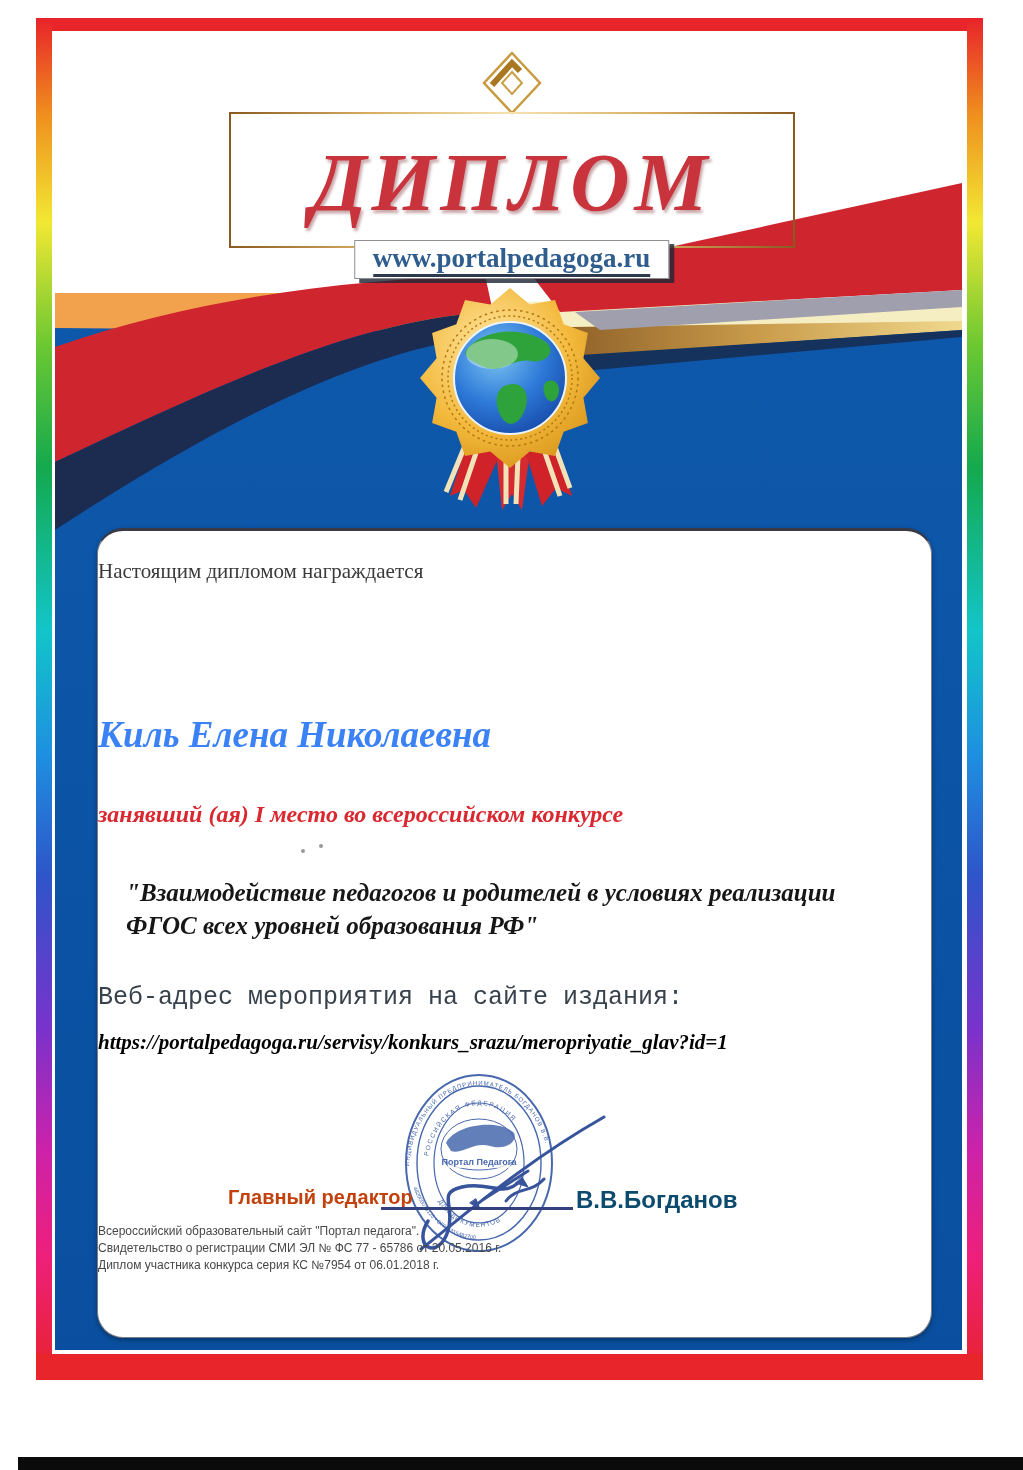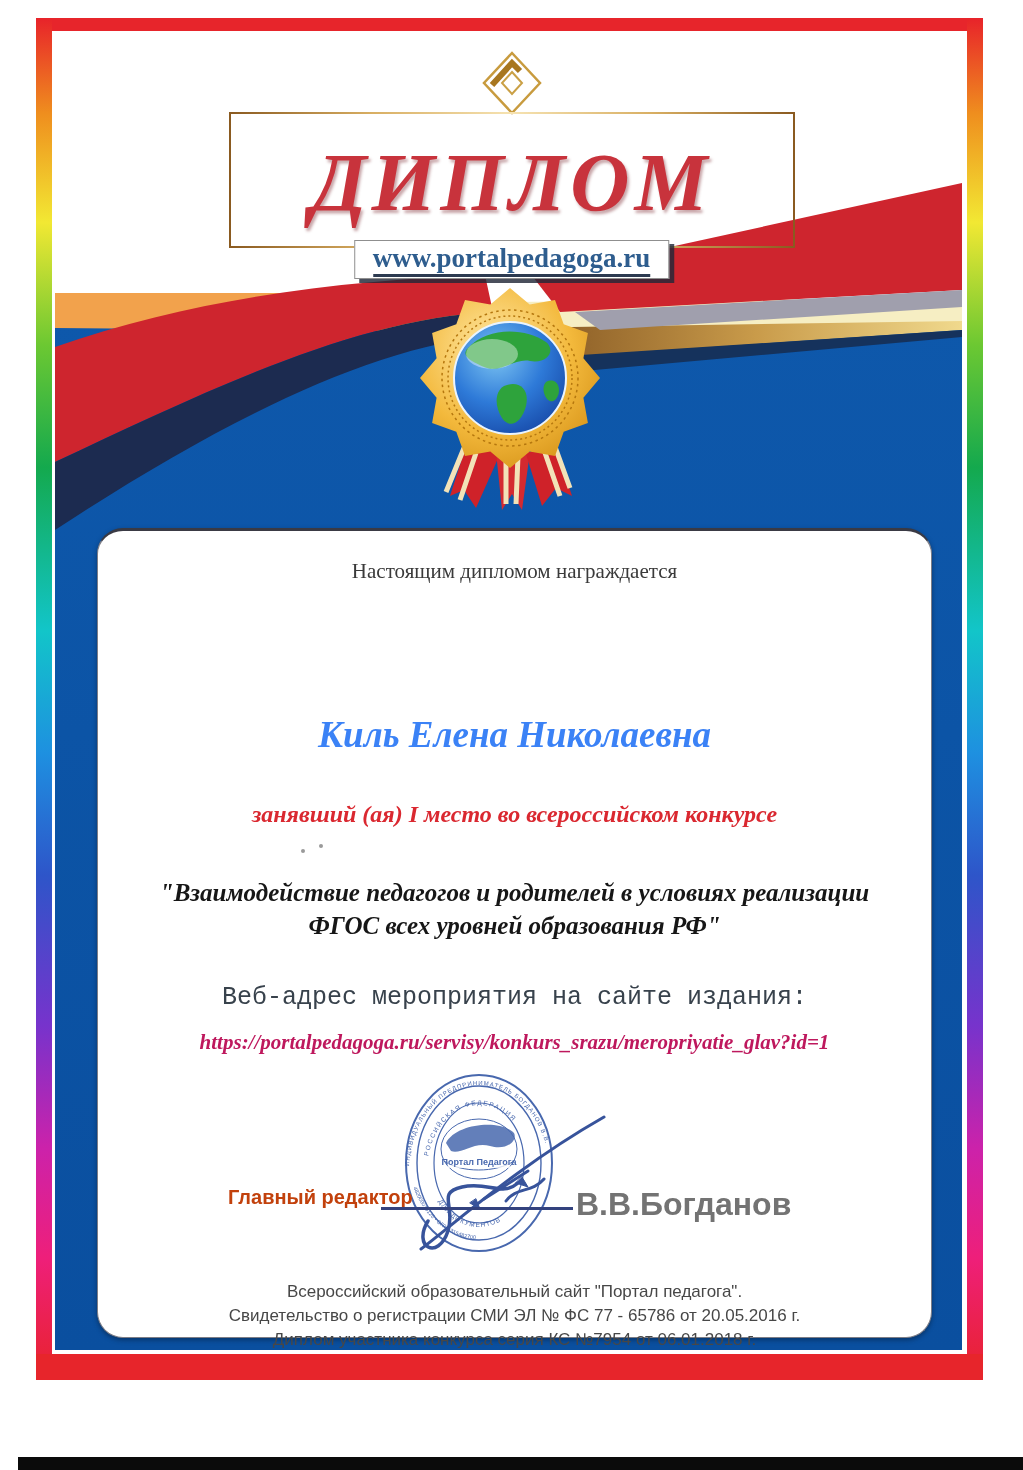--- a/index.html
+++ b/index.html
@@ -33,36 +33,36 @@
   
   .blue-body{position:absolute;left:55px;top:320px;width:907px;height:1030px;
      background:linear-gradient(180deg,#0e58ab 0%,#0c54a6 40%,#0a4f9f 100%);}
   .deco{position:absolute;left:55px;top:170px;width:907px;height:370px;}
   .medal{position:absolute;left:420px;top:282px;width:180px;height:228px;}
 
   
   .card{position:absolute;left:97px;top:528px;width:833px;height:806px;background:#fff;
      border:1px solid #7d7d86;border-top:3px solid #3a3a44;border-radius:26px;
      box-shadow:0 2px 5px rgba(0,0,0,.35);}
-  .card .centered{position:absolute;left:0;right:0;text-align:center;}
+  .card .centered{position:absolute;left:0;right:0;text-align:left;}
   .intro-line{top:28px;font-size:21px;color:#3a3a3a;}
   .role-lines{top:66px;font-size:23px;font-weight:bold;font-style:italic;color:#232323;line-height:1.3;}
   .recipient-name{top:182px;font-size:37px;font-weight:bold;font-style:italic;color:#3b82f6;}
   .achievement{top:270px;font-size:24px;font-weight:bold;font-style:italic;color:#da2830;}
   .contest-title{top:346px;font-size:25px;font-weight:bold;font-style:italic;color:#161616;
      line-height:1.3;padding:0 28px;}
   .web-label{top:452px;font-size:25px;color:#38424c;font-family:Liberation Mono, monospace;}
-  .web-url{top:499px;font-size:21px;font-weight:bold;font-style:italic;color:#be185d;}
+  .web-url{top:499px;font-size:21px;font-weight:bold;font-style:italic;color:#000000;}
   .editor-label{position:absolute;left:130px;top:655px;font-size:20px;font-weight:bold;
      color:#c2410c;font-family:"Liberation Sans","DejaVu Sans",sans-serif;}
   .signature-line{position:absolute;left:283px;top:676px;width:192px;height:3px;background:#33427e;}
-  .signer-name{position:absolute;left:478px;top:655px;font-size:32px;font-weight:bold;
-     color:#737373;font-family:"Liberation Sans","DejaVu Sans",sans-serif;}
+  .signer-name{position:absolute;left:478px;top:655px;font-size:24px;font-weight:bold;
+     color:#0c4a6e;font-family:"Liberation Sans","DejaVu Sans",sans-serif;}
   .stamp{position:absolute;left:268px;top:540px;width:280px;height:210px;}
-  .footer-lines{top:749px;font-size:17px;color:#474747;line-height:1.42;
+  .footer-lines{top:692px;font-size:12px;color:#474747;line-height:1.42;
      font-family:"Liberation Sans","DejaVu Sans",sans-serif;}
   .dot-artifact{position:absolute;width:4px;height:4px;border-radius:50%;background:#9a9a9a;}
 </style>
 </head>
 <body>
 
 <div id="page">
 
   <div class="frame-top"></div>
   <div class="frame-left"></div>

